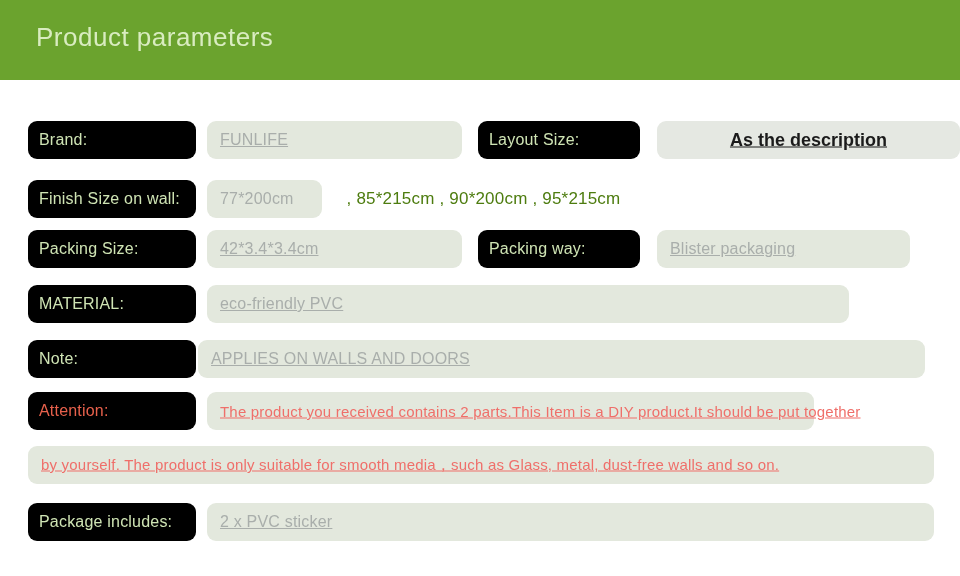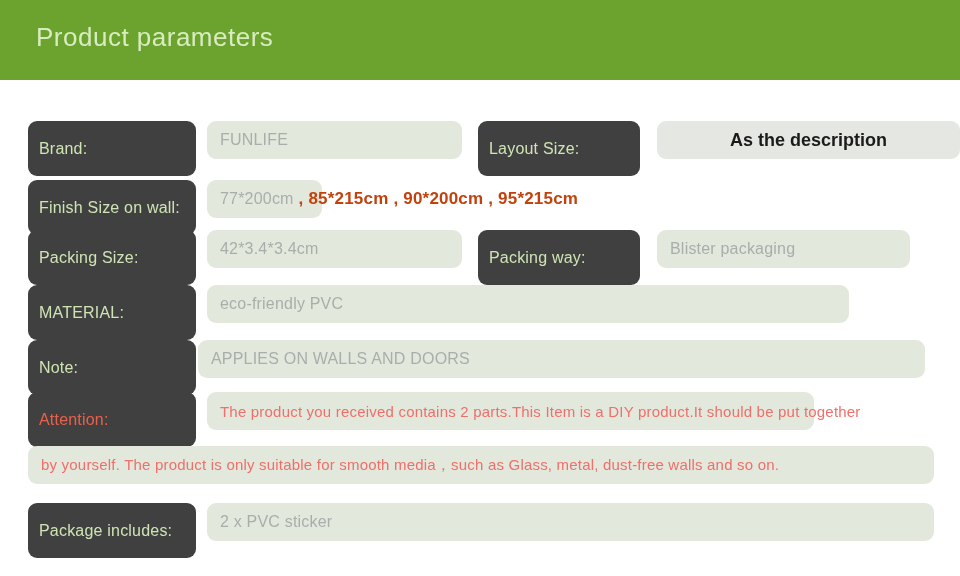--- a/index.html
+++ b/index.html
@@ -36,22 +36,22 @@
     font-size: 26px;
     font-weight: 400;
     color: #d9ecc0;
     letter-spacing: 0.5px;
     white-space: nowrap;
   }
 
   
   .label-pill {
     position: absolute;
-    height: 55px;
-    background: #404040;
+    height: 38px;
+    background: #000000;
     border-radius: 9px;
     box-sizing: border-box;
   }
   .label-pill .label-text {
     position: absolute;
     left: 11px;
     top: 50%;
     transform: translateY(-50%);
     font-size: 16px;
     color: #cfe4b4;
@@ -71,20 +71,21 @@
   }
   .value-box .value-text {
     position: absolute;
     left: 13px;
     top: 50%;
     transform: translateY(-50%);
     font-size: 16px;
     color: #a9aeab;
     white-space: nowrap;
     letter-spacing: 0.2px;
+    text-decoration: underline;
   }
   .value-box.emphasis {
     background: #e5e8e2;
   }
   .value-box.emphasis .value-text {
     left: 0;
     width: 100%;
     text-align: center;
     font-size: 18px;
     font-weight: bold;
@@ -104,23 +105,24 @@
     white-space: nowrap;
     left: 13px;
   }
   .overflow-text .dim-first {
     font-size: 16px;
     color: #a9aeab;
     letter-spacing: 0.2px;
   }
   .overflow-text .dim-rest {
     font-size: 17px;
-    font-weight: bold;
-    color: #c2410c;
-    letter-spacing: 0.2px;
+    font-weight: normal;
+    color: #4d7c0f;
+    letter-spacing: 0.2px;
+    margin-left: 48px;
   }
 </style>
 </head>
 <body>
 
 <div class="page">
 
   <div class="header">
     <div class="header-title">Product parameters</div>
   </div>

